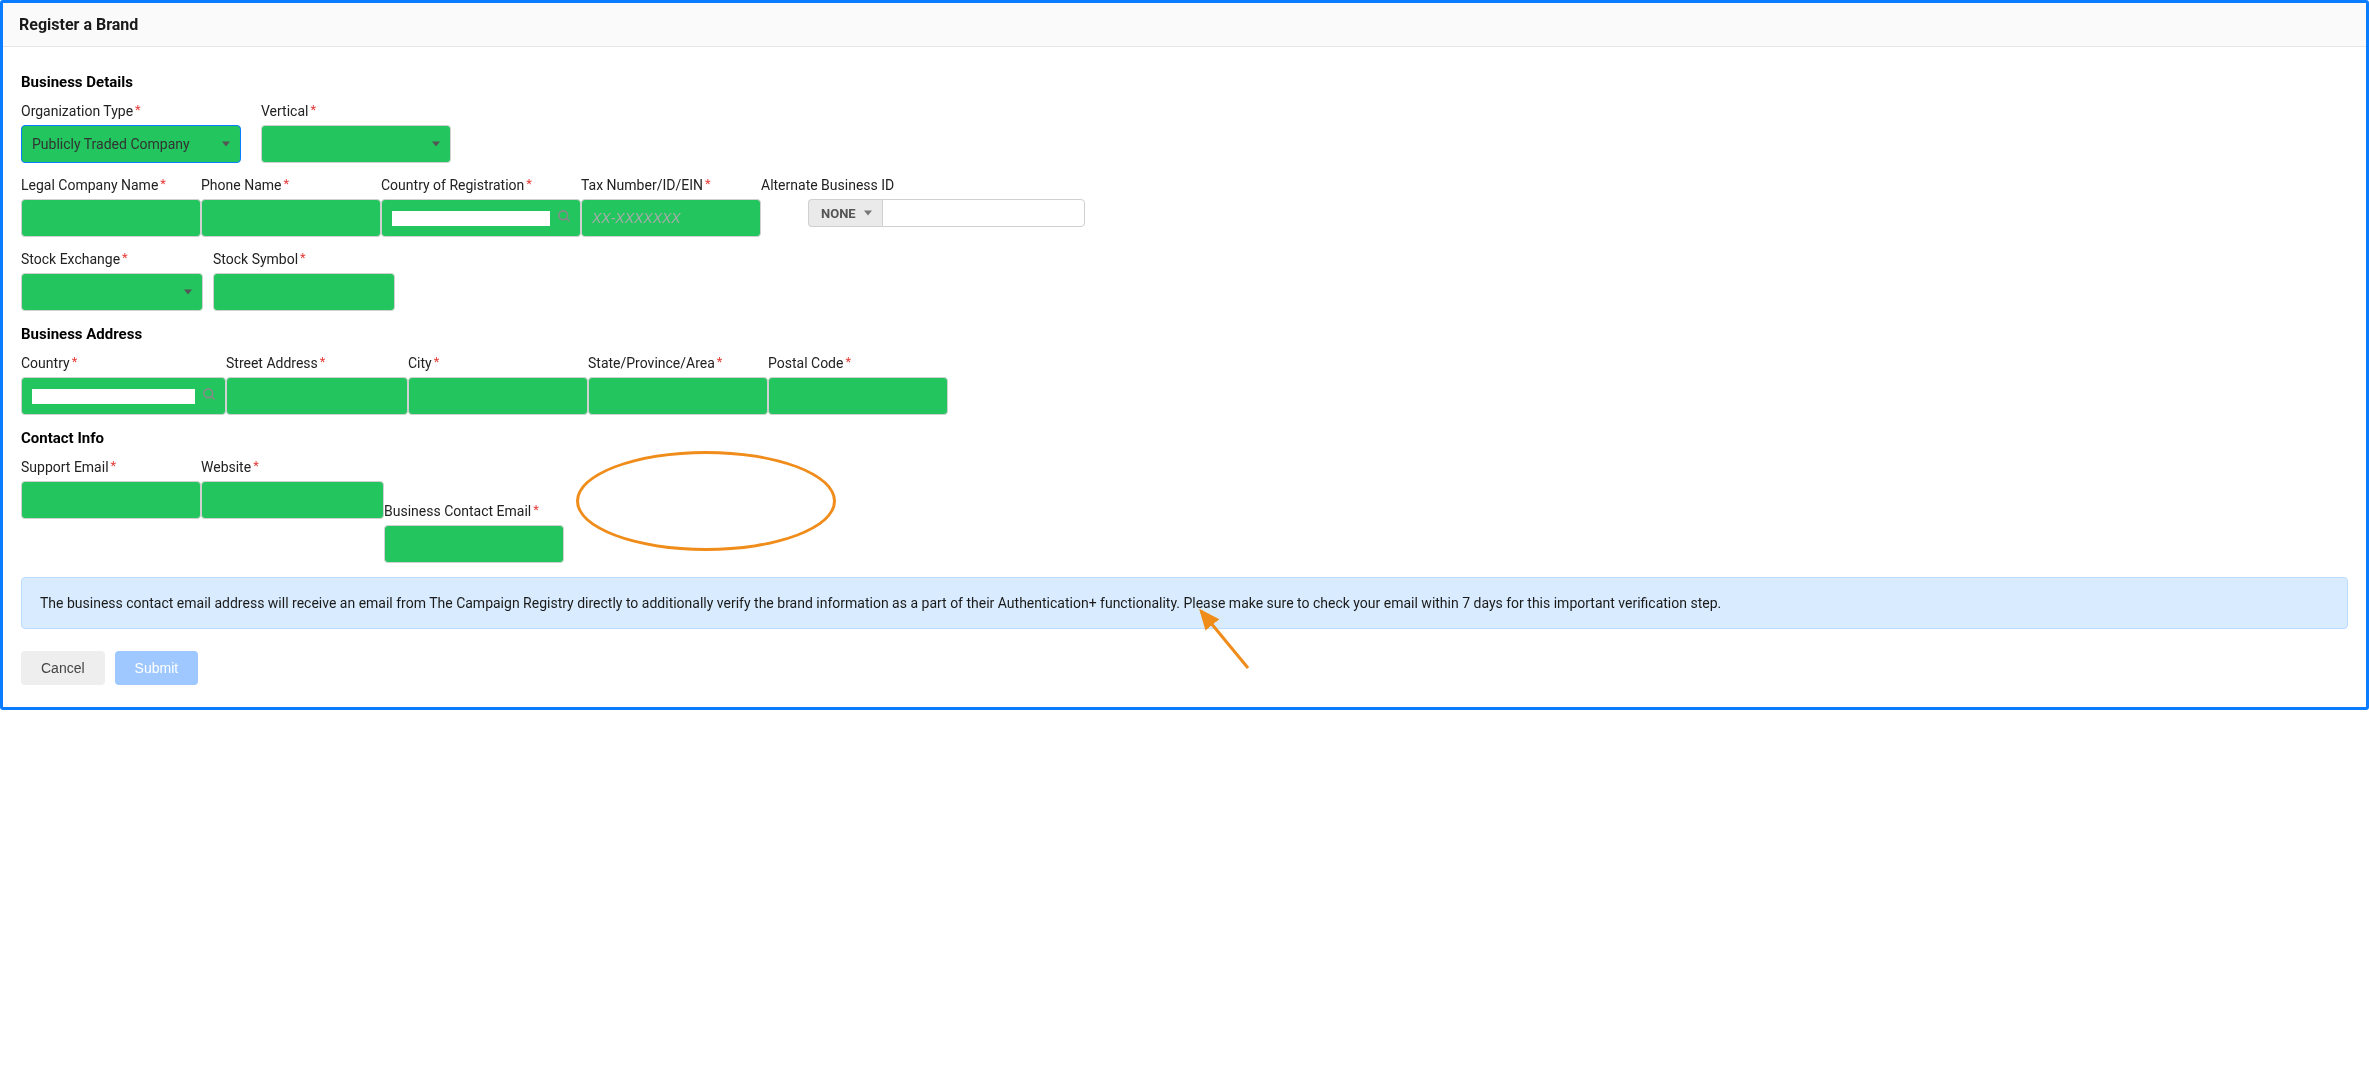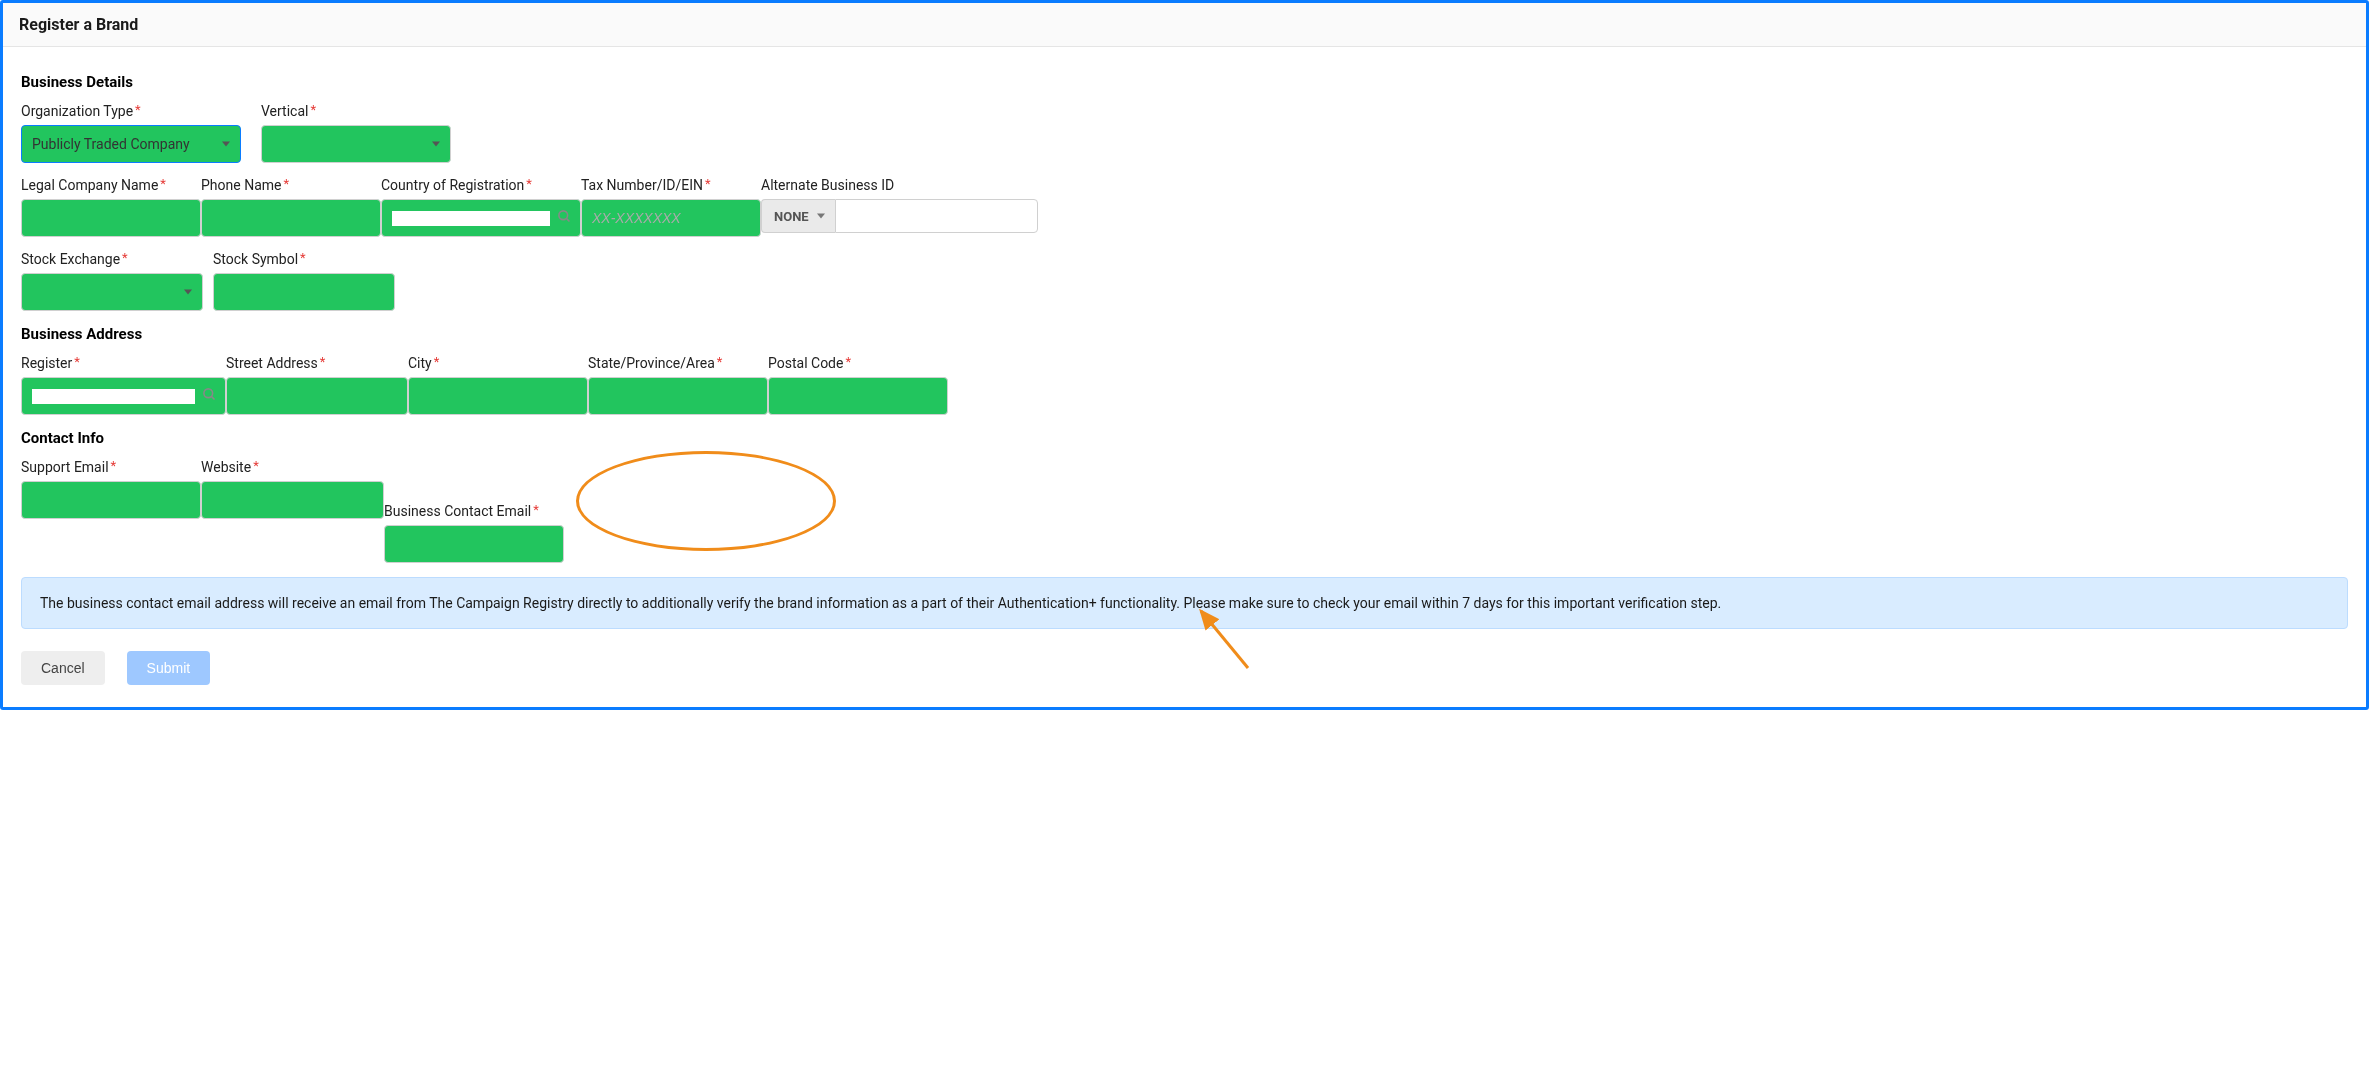--- a/index.html
+++ b/index.html
@@ -94,21 +94,22 @@
   .search { padding-right: 30px; }
   .search-icon {
     position: absolute;
     right: 8px;
     top: 50%;
     transform: translateY(-50%);
     color: #888;
   }
   .altid-wrap {
     display: flex;
-    height: 34px;
+    height: 28px;
+    padding-left: 47px;
   }
   .altid-btn {
     background: #eaeaea;
     border: 1px solid #d0d0d0;
     border-right: none;
     border-radius: 4px 0 0 4px;
     padding: 0 26px 0 12px;
     display: flex;
     align-items: center;
     font-weight: 700;
@@ -133,21 +134,21 @@
     border-radius: 4px;
     padding: 15px 18px;
     margin-top: 10px;
     margin-bottom: 22px;
   }
   .info-box p {
     font-size: 14px;
     color: #1a1a1a;
     line-height: 1.45;
   }
-  .btns { display: flex; gap: 22px; align-items: center; }
+  .btns { display: flex; gap: 10px; align-items: center; }
   .btn {
     padding: 9px 20px;
     border-radius: 4px;
     border: none;
     font-size: 14px;
     cursor: pointer;
   }
   .btn-cancel { background: #eee; color: #444; }
   .btn-submit { background: #9ec8ff; color: #fff; font-weight: 500; }
 
@@ -267,21 +268,21 @@
         <div class="label"><span>Stock Symbol</span><span class="req">*</span></div>
         <div class="input">
             <input type="text" style="">
           </div>
       </div>
     </div>
 
     <div class="section-title">Business Address</div>
     <div class="row">
       <div class="field w-country">
-        <div class="label"><span>Register</span><span class="req">*</span></div>
+        <div class="label"><span>Country</span><span class="req">*</span></div>
         <div class="search">
           <input type="text" style="border: none; outline: none; width: 100%;">
           <span class="search-icon">
             <svg width="15" height="15" viewBox="0 0 24 24" fill="none" stroke="#888" stroke-width="2.5">
                 <circle cx="10" cy="10" r="7"></circle>
                 <line x1="20" y1="20" x2="15" y2="15"></line>
               </svg>
           </span>
         </div>
       </div>

